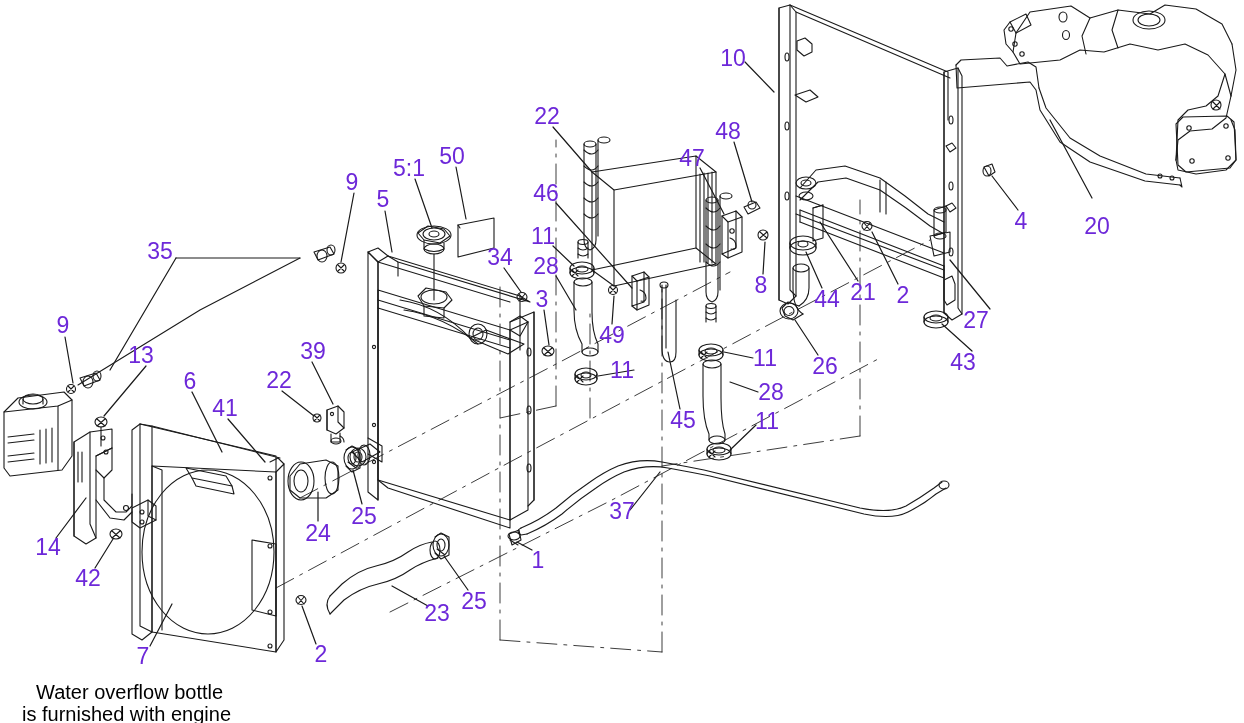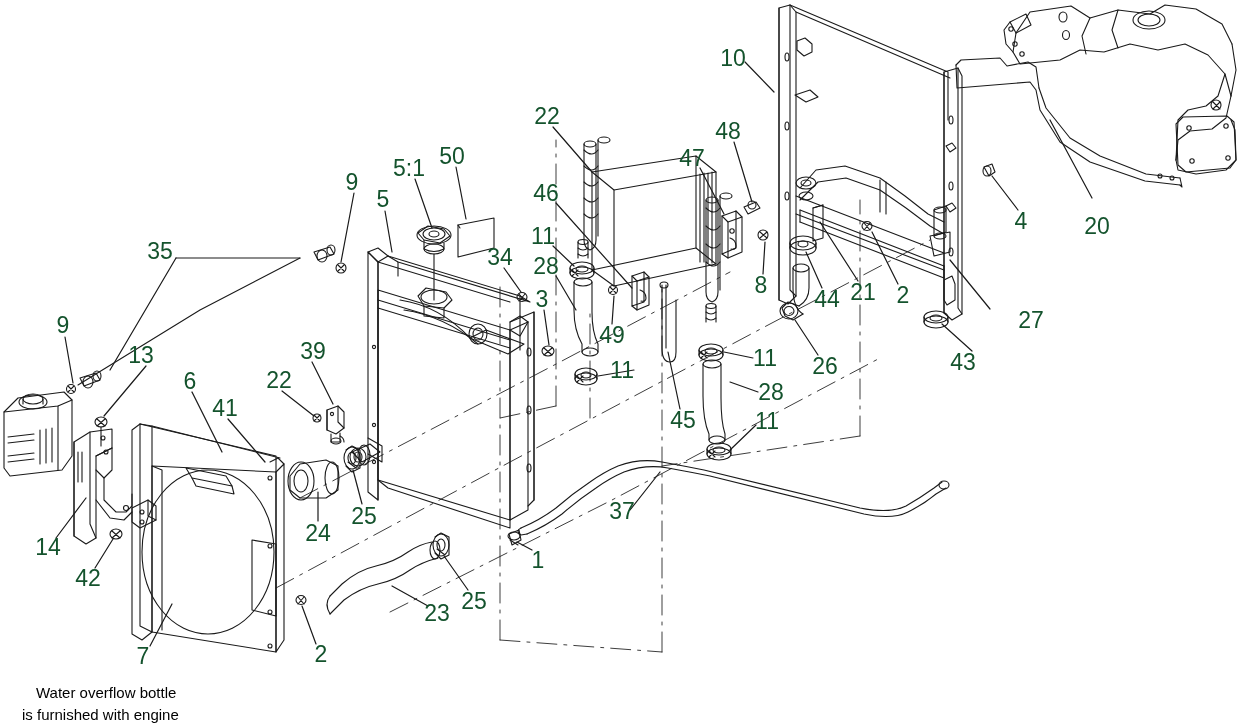--- a/index.html
+++ b/index.html
@@ -1,23 +1,23 @@
 <!DOCTYPE html>
 <html><head>
 <meta charset="utf-8">
 <title>Radiator and Oil Cooler Assembly</title>
 <style>
   html,body{margin:0;padding:0;background:#ffffff;}
   body{width:1244px;height:723px;font-family:"Liberation Sans",sans-serif;overflow:hidden;}
   #sheet{position:relative;width:1244px;height:723px;background:#fff;}
   #artwork{position:absolute;left:0;top:0;width:1244px;height:723px;}
   .calloutLayer{position:absolute;left:0;top:0;width:1244px;height:723px;pointer-events:none;}
-  .callout{position:absolute;font-family:"Liberation Sans",sans-serif;font-size:23px;color:#14532d;
+  .callout{position:absolute;font-family:"Liberation Sans",sans-serif;font-size:23px;color:#6d28d9;
            line-height:1;white-space:nowrap;transform:translate(-50%,-50%);pointer-events:auto;}
-  .note{position:absolute;font-family:"Liberation Sans",sans-serif;font-size:15px;color:#000;
+  .note{position:absolute;font-family:"Liberation Sans",sans-serif;font-size:20px;color:#000;
         line-height:23px;white-space:nowrap;}
 </style>
 </head>
 <body>
 
 <div id="sheet">
 
   <svg id="artwork" viewBox="0 0 1244 723">
     <g fill="none" stroke="#1a1a1a" stroke-width="1.1" stroke-linejoin="round" stroke-linecap="round">
 
@@ -589,21 +589,21 @@
     <div class="callout" style="left:692px;top:158px">47</div>
     <div class="callout" style="left:728px;top:131px">48</div>
     <div class="callout" style="left:761px;top:285px">8</div>
     <div class="callout" style="left:827px;top:299px">44</div>
     <div class="callout" style="left:863px;top:292px">21</div>
     <div class="callout" style="left:903px;top:295px">2</div>
     <div class="callout" style="left:825px;top:366px">26</div>
     <div class="callout" style="left:733px;top:58px">10</div>
     <div class="callout" style="left:1021px;top:221px">4</div>
     <div class="callout" style="left:1097px;top:226px">20</div>
-    <div class="callout" style="left:1031px;top:320px">27</div>
+    <div class="callout" style="left:976px;top:320px">27</div>
     <div class="callout" style="left:963px;top:362px">43</div>
     <div class="callout" style="left:622px;top:511px">37</div>
   </div>
 
   <div class="note" style="left:36px;top:681px">Water overflow bottle</div>
   <div class="note" style="left:22px;top:703px">is furnished with engine</div>
 
 </div>
 
 </body></html>

